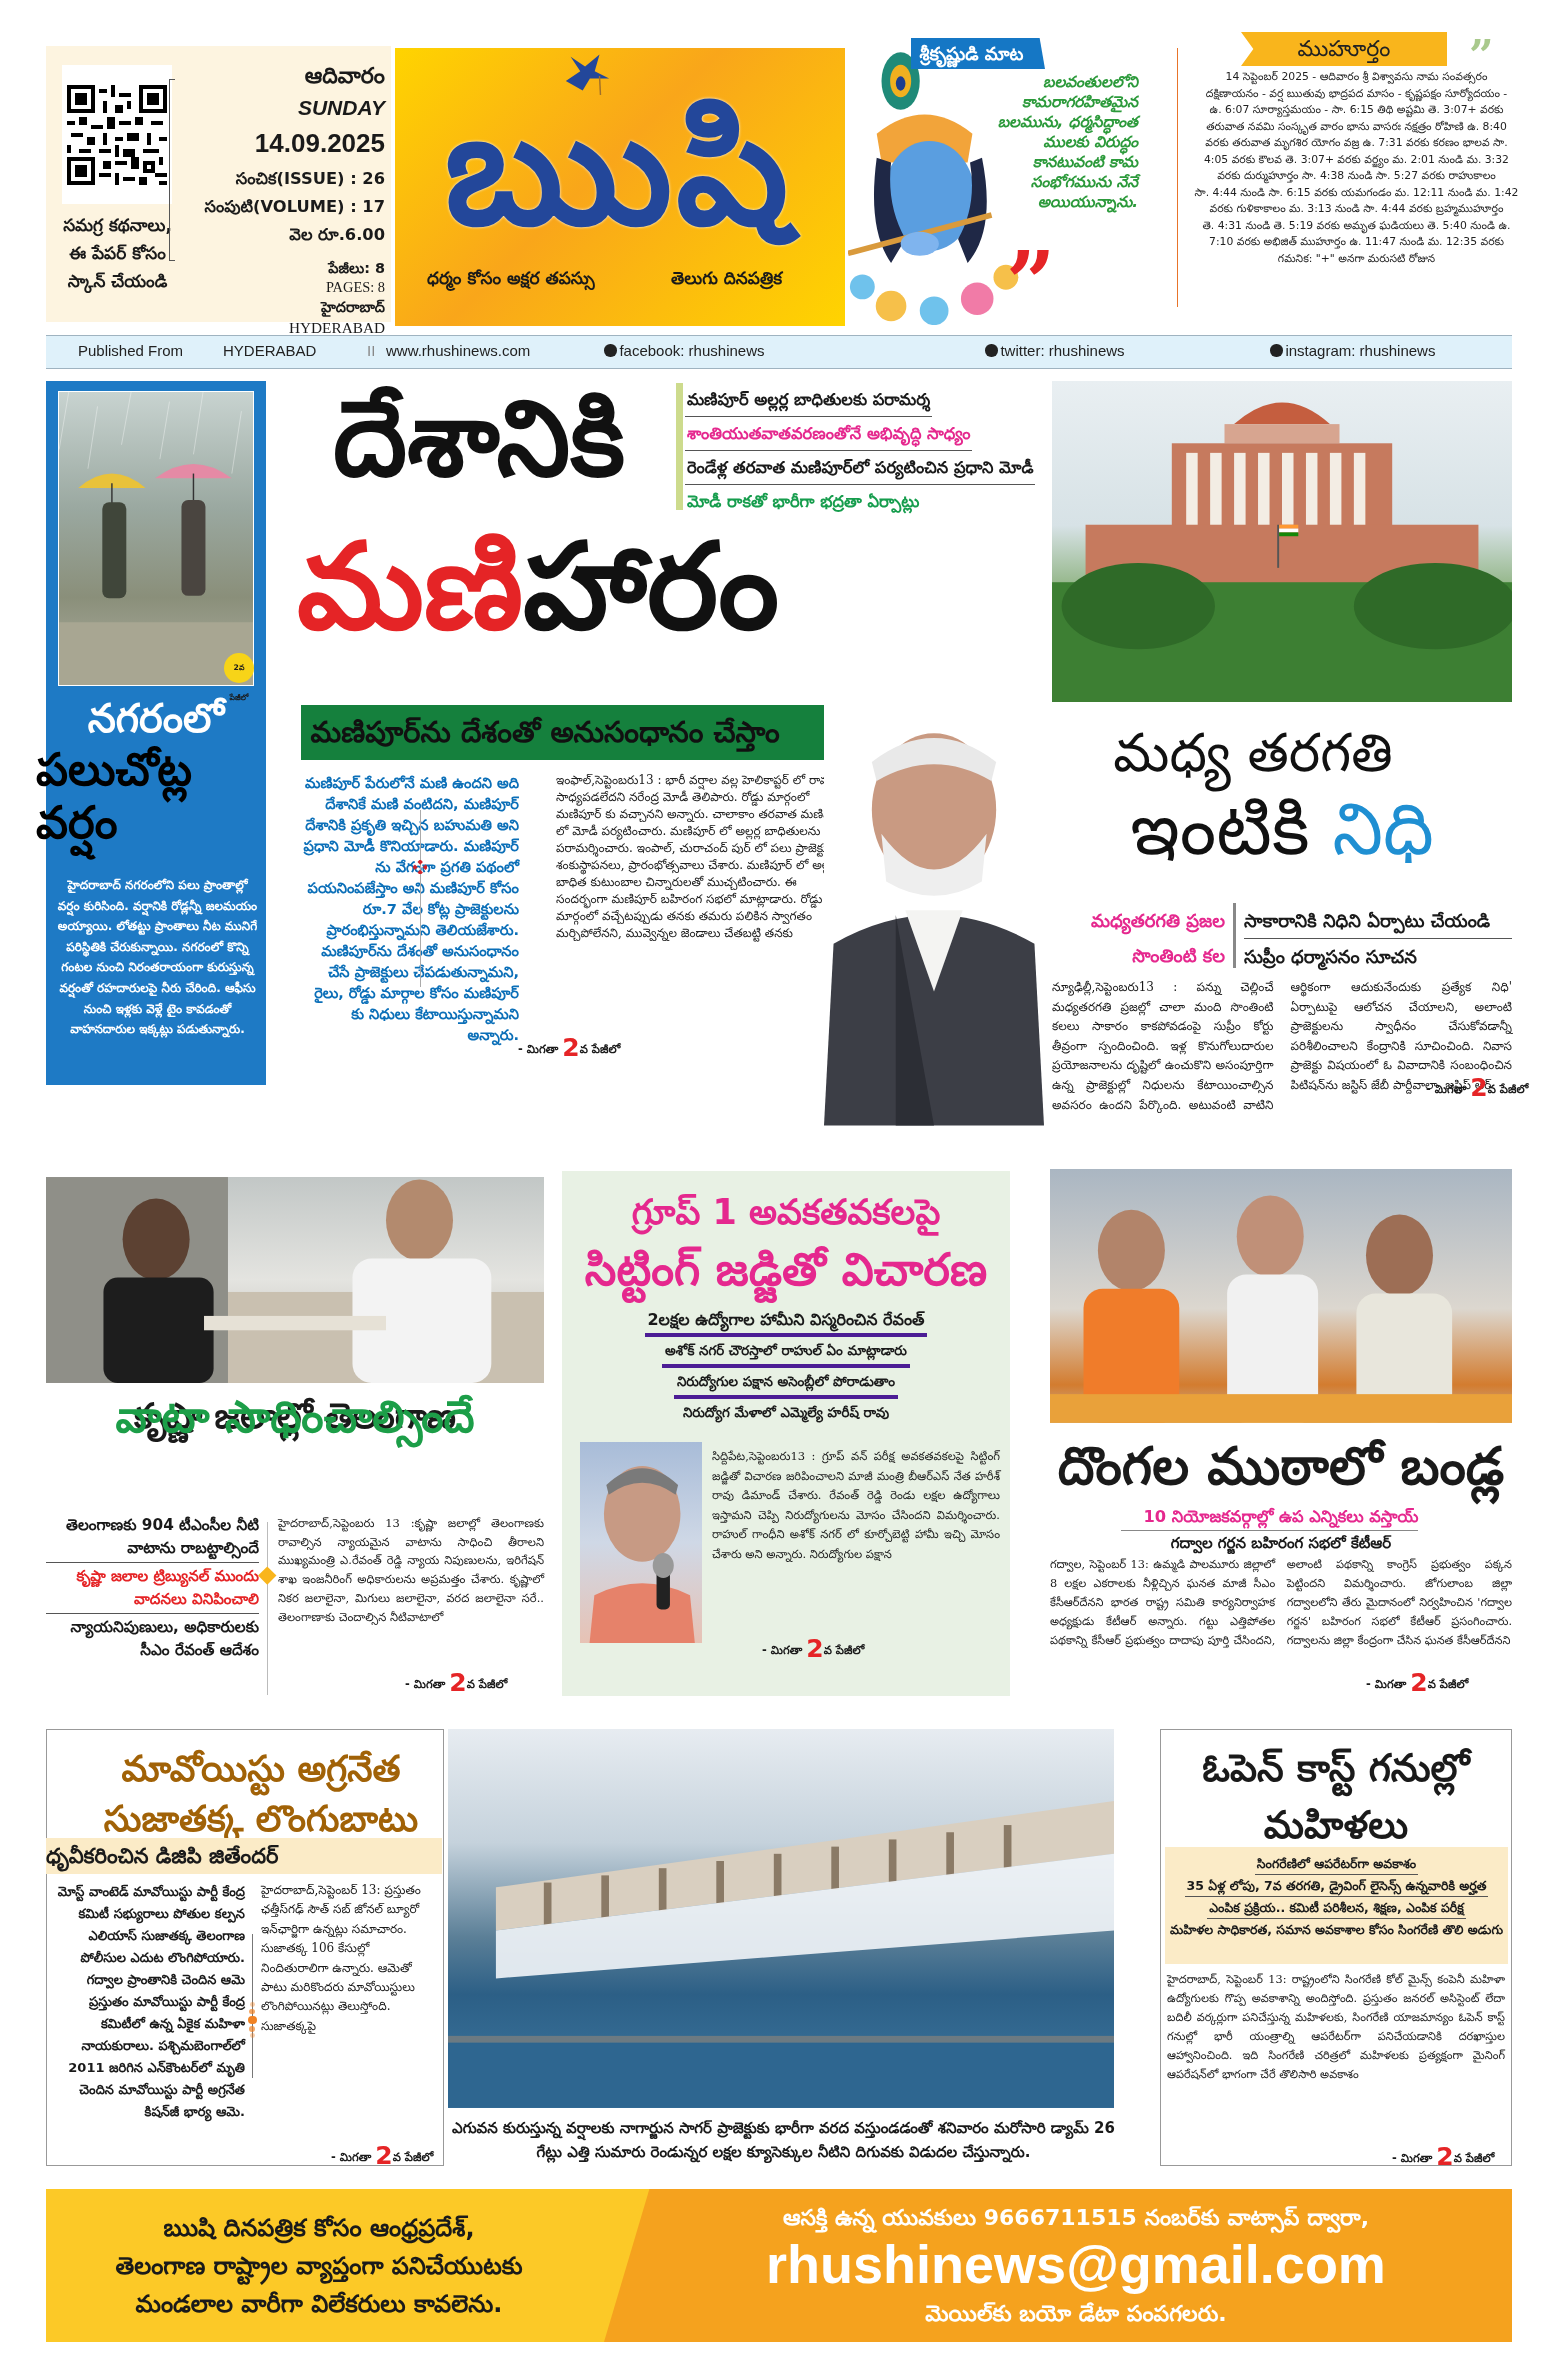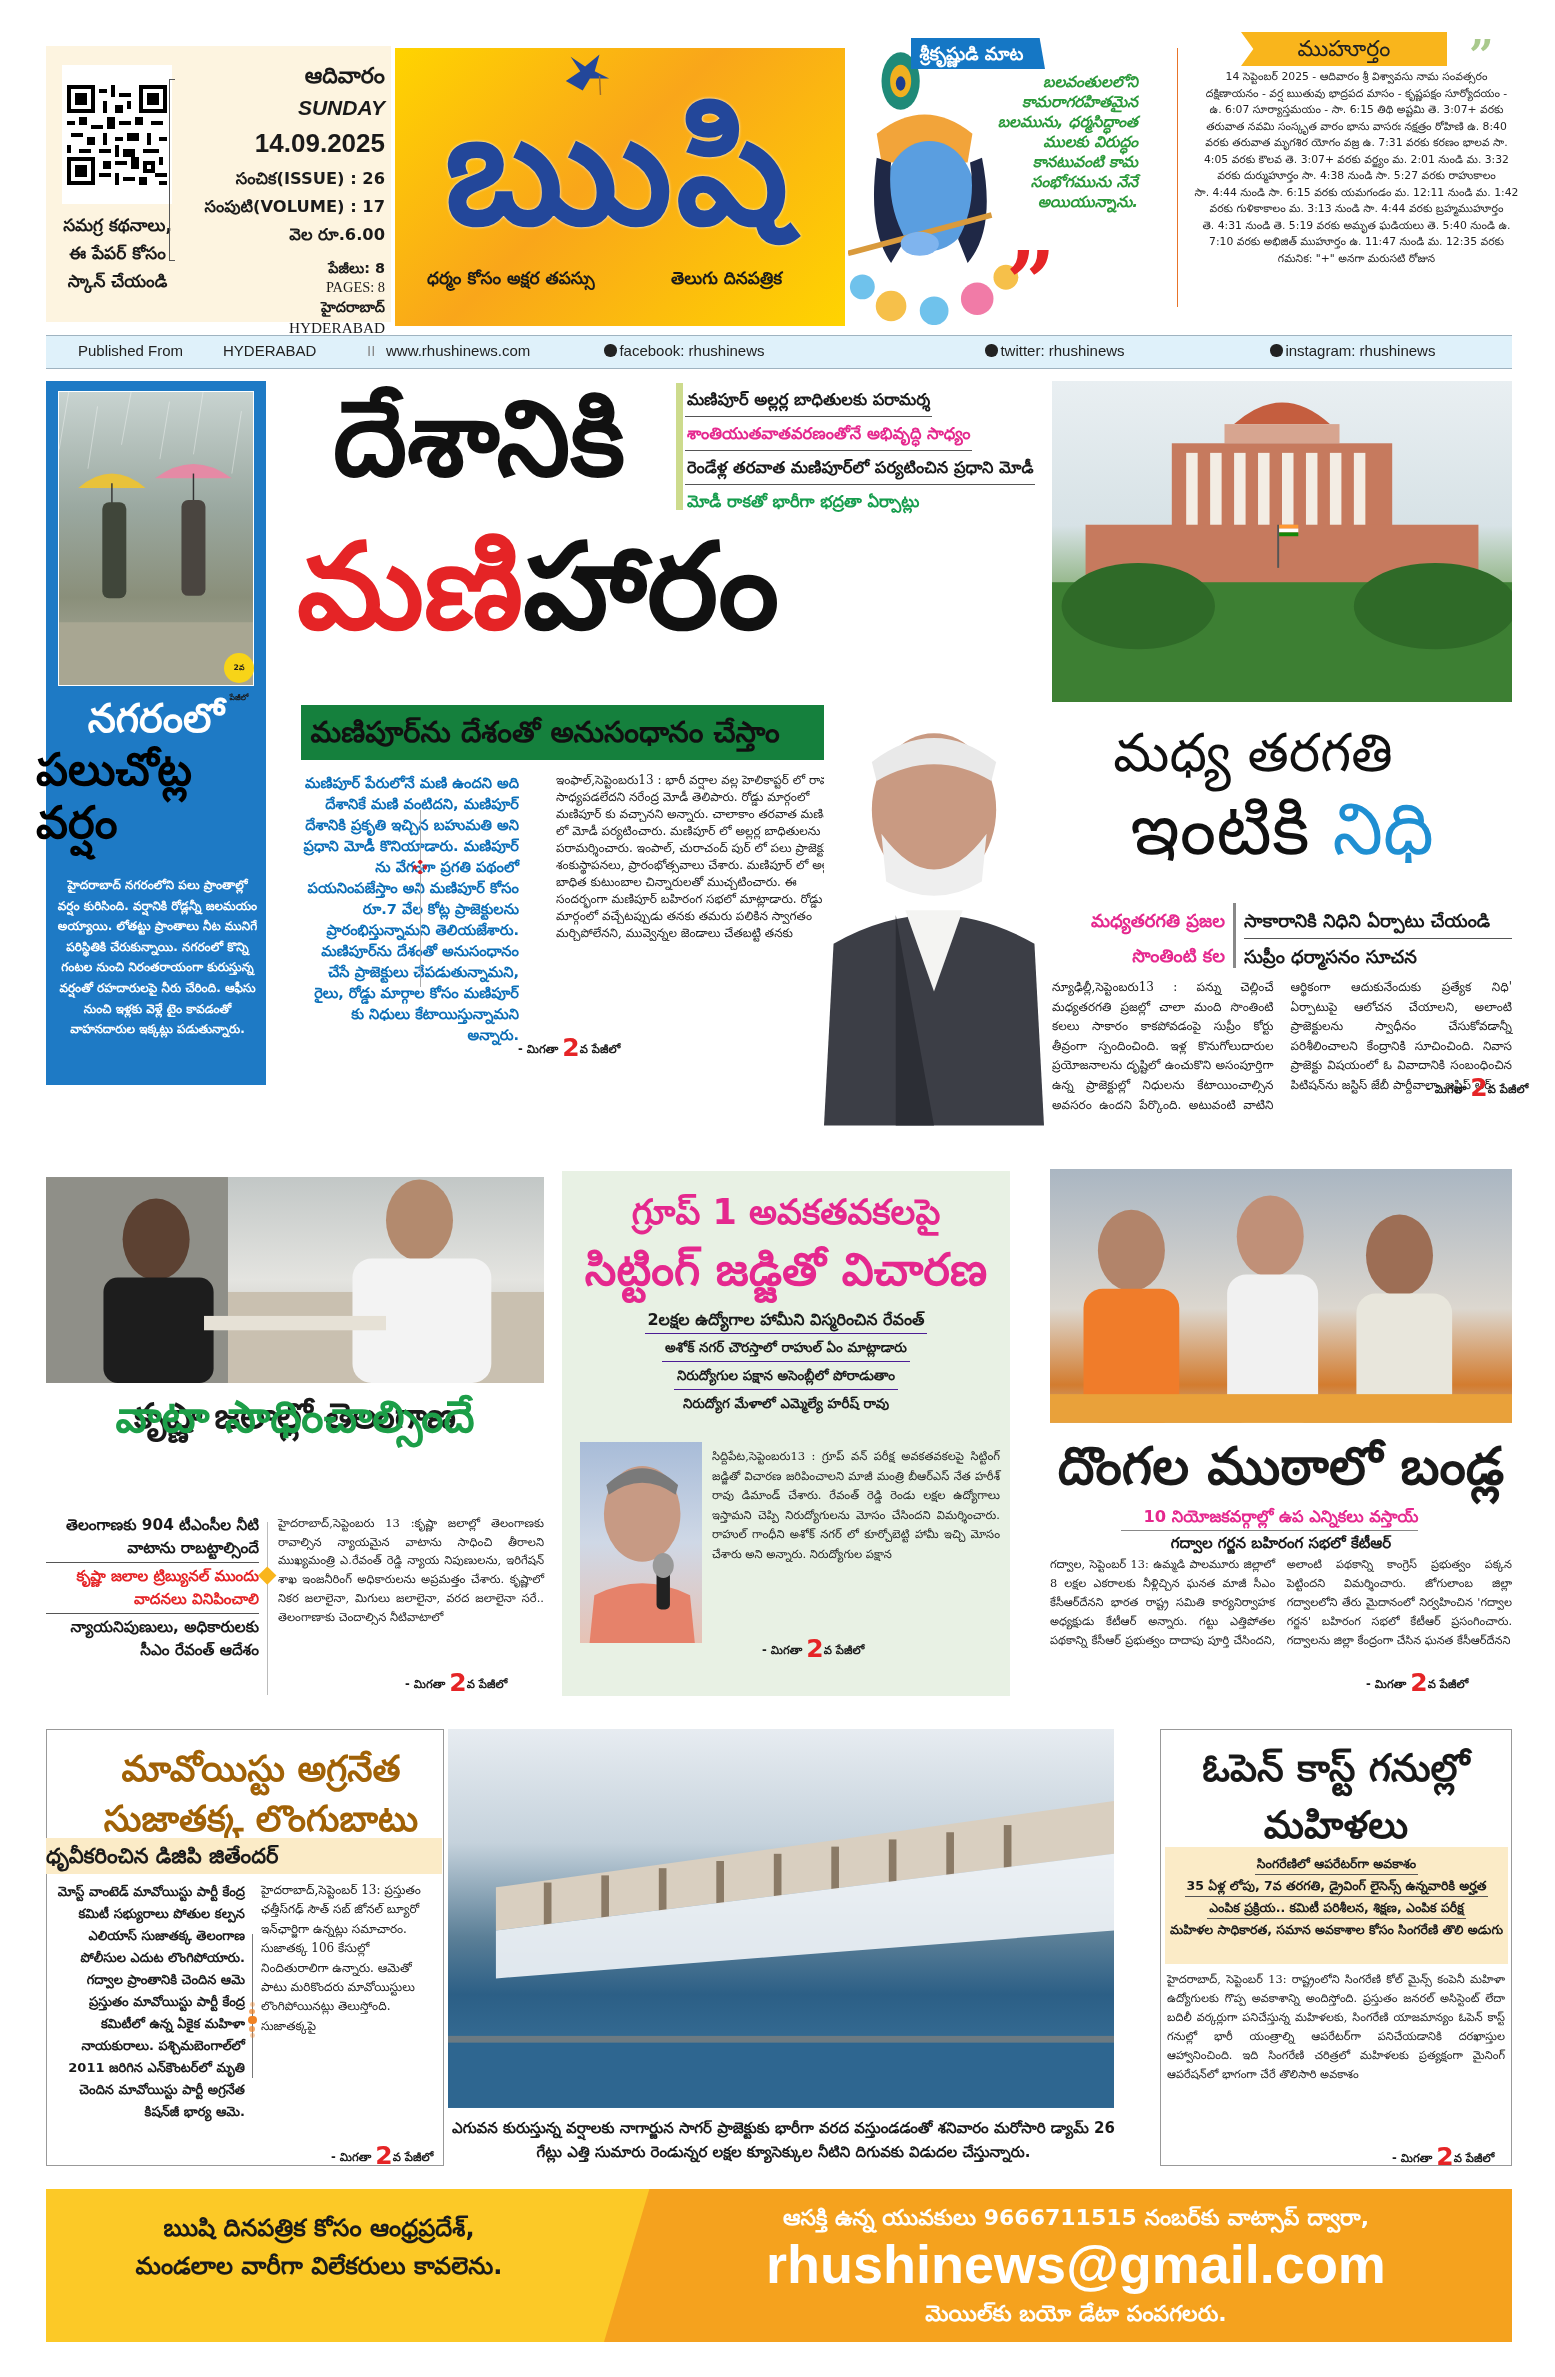--- a/index.html
+++ b/index.html
@@ -99,21 +99,21 @@
   #krishna-left hr { border: 0; border-top: 1px solid #555; margin: 1.9px 0; }
   #krishna-div { left: 267px; top: 1522px; width: 1px; height: 173px; background: #bbb; }
   #krishna-diamond { left: 261px; top: 1569px; width: 12.5px; height: 12.5px; background: #f9b51c; transform: rotate(45deg); }
   #krishna-body { left: 278px; top: 1514px; width: 266px; font-size: 11.5px; line-height: 18.7px; font-family: "DejaVu Serif", serif; text-align: justify; }
   #krishna-cont { left: 405px; top: 1668px; font-size: 11.5px; font-weight: bold; }
 
   #group1-box { left: 562px; top: 1171px; width: 448px; height: 525px; background: #e8f1e4; }
   #group1-h1 { left: 562px; top: 1186px; width: 448px; text-align: center; color: #e5288e; font-size: 35px; font-weight: bold; line-height: 53px; }
   #group1-h2 { left: 562px; top: 1239px; width: 448px; text-align: center; color: #e5288e; font-size: 45px; font-weight: bold; line-height: 62px; }
   #group1-subs { left: 562px; top: 1306px; width: 448px; text-align: center; }
-  #group1-subs .g { display: inline-block; font-size: 16px; font-weight: bold; line-height: 27px; border-bottom: 1px solid #4c1d95; padding: 0 2.9px; }
+  #group1-subs .g { display: inline-block; font-size: 16px; font-weight: bold; line-height: 27px; border-bottom: 4px solid #4c1d95; padding: 0 2.9px; }
   #group1-subs .g.small { font-size: 13.4px; }
   #harish-photo { left: 580px; top: 1442px; width: 122px; height: 201px; background: linear-gradient(180deg, #a8bcd8 0%, #cfd8e6 50%, #e7c2b4 100%); overflow: hidden; }
   #group1-body { left: 712px; top: 1447px; width: 288px; font-size: 11.5px; line-height: 19.6px; font-family: "DejaVu Serif", serif; text-align: justify; }
   #group1-cont { left: 762px; top: 1634px; font-size: 11.5px; font-weight: bold; }
 
   #ktr-photo { left: 1050px; top: 1169px; width: 462px; height: 254px; background: linear-gradient(180deg, #aab6c2 0%, #dcd7cf 55%, #d37c2f 85%, #c8b9a5 100%); overflow: hidden; }
   #ktr-h1 { left: 1050px; top: 1433px; width: 462px; text-align: center; font-size: 52px; font-weight: bold; line-height: 67px; }
   #ktr-sub1 { left: 1050px; top: 1505px; width: 462px; text-align: center; color: #e5288e; font-size: 16.3px; font-weight: bold; line-height: 24px; }
   #ktr-rule { left: 1121px; top: 1530px; width: 297px; height: 1px; background: #888; }
   #ktr-sub2 { left: 1050px; top: 1533px; width: 462px; text-align: center; font-size: 15px; font-weight: bold; line-height: 21px; }
@@ -530,19 +530,20 @@
 </div>
 <div class="abs" id="mine-body">హైదరాబాద్, సెప్టెంబర్ 13: రాష్ట్రంలోని సింగరేణి కోల్ మైన్స్ కంపెనీ మహిళా ఉద్యోగులకు గొప్ప అవకాశాన్ని అందిస్తోంది. ప్రస్తుతం జనరల్ అసిస్టెంట్ లేదా బదిలీ వర్కర్లుగా పనిచేస్తున్న మహిళలకు, సింగరేణి యాజమాన్యం ఓపెన్ కాస్ట్ గనుల్లో భారీ యంత్రాల్ని ఆపరేటర్‌గా పనిచేయడానికి దరఖాస్తుల ఆహ్వానించింది. ఇది సింగరేణి చరిత్రలో మహిళలకు ప్రత్యక్షంగా మైనింగ్ ఆపరేషన్‌లో భాగంగా చేరే తొలిసారి అవకాశం</div>
 <div class="abs" id="mine-cont">
   <span>- మిగతా</span>
   <span class="cont-num">2</span><span>వ పేజీలో</span>
 </div>
 
 <div class="abs" id="ad-left"></div>
 <div class="abs" id="ad-left-text">
   <div>ఋషి దినపత్రిక కోసం ఆంధ్రప్రదేశ్,</div>
+  <div>తెలంగాణ రాష్ట్రాల వ్యాప్తంగా పనిచేయుటకు</div>
   <div>మండలాల వారీగా విలేకరులు కావలెను.</div>
 </div>
 <div class="abs" id="ad-right"></div>
 <div class="abs" id="ad-right-l1">ఆసక్తి ఉన్న యువకులు 9666711515 నంబర్‌కు వాట్సాప్ ద్వారా,</div>
 <div class="abs" id="ad-right-l2">rhushinews@gmail.com</div>
 <div class="abs" id="ad-right-l3">మెయిల్‌కు బయో డేటా పంపగలరు.</div>
 
 
 </body></html>

